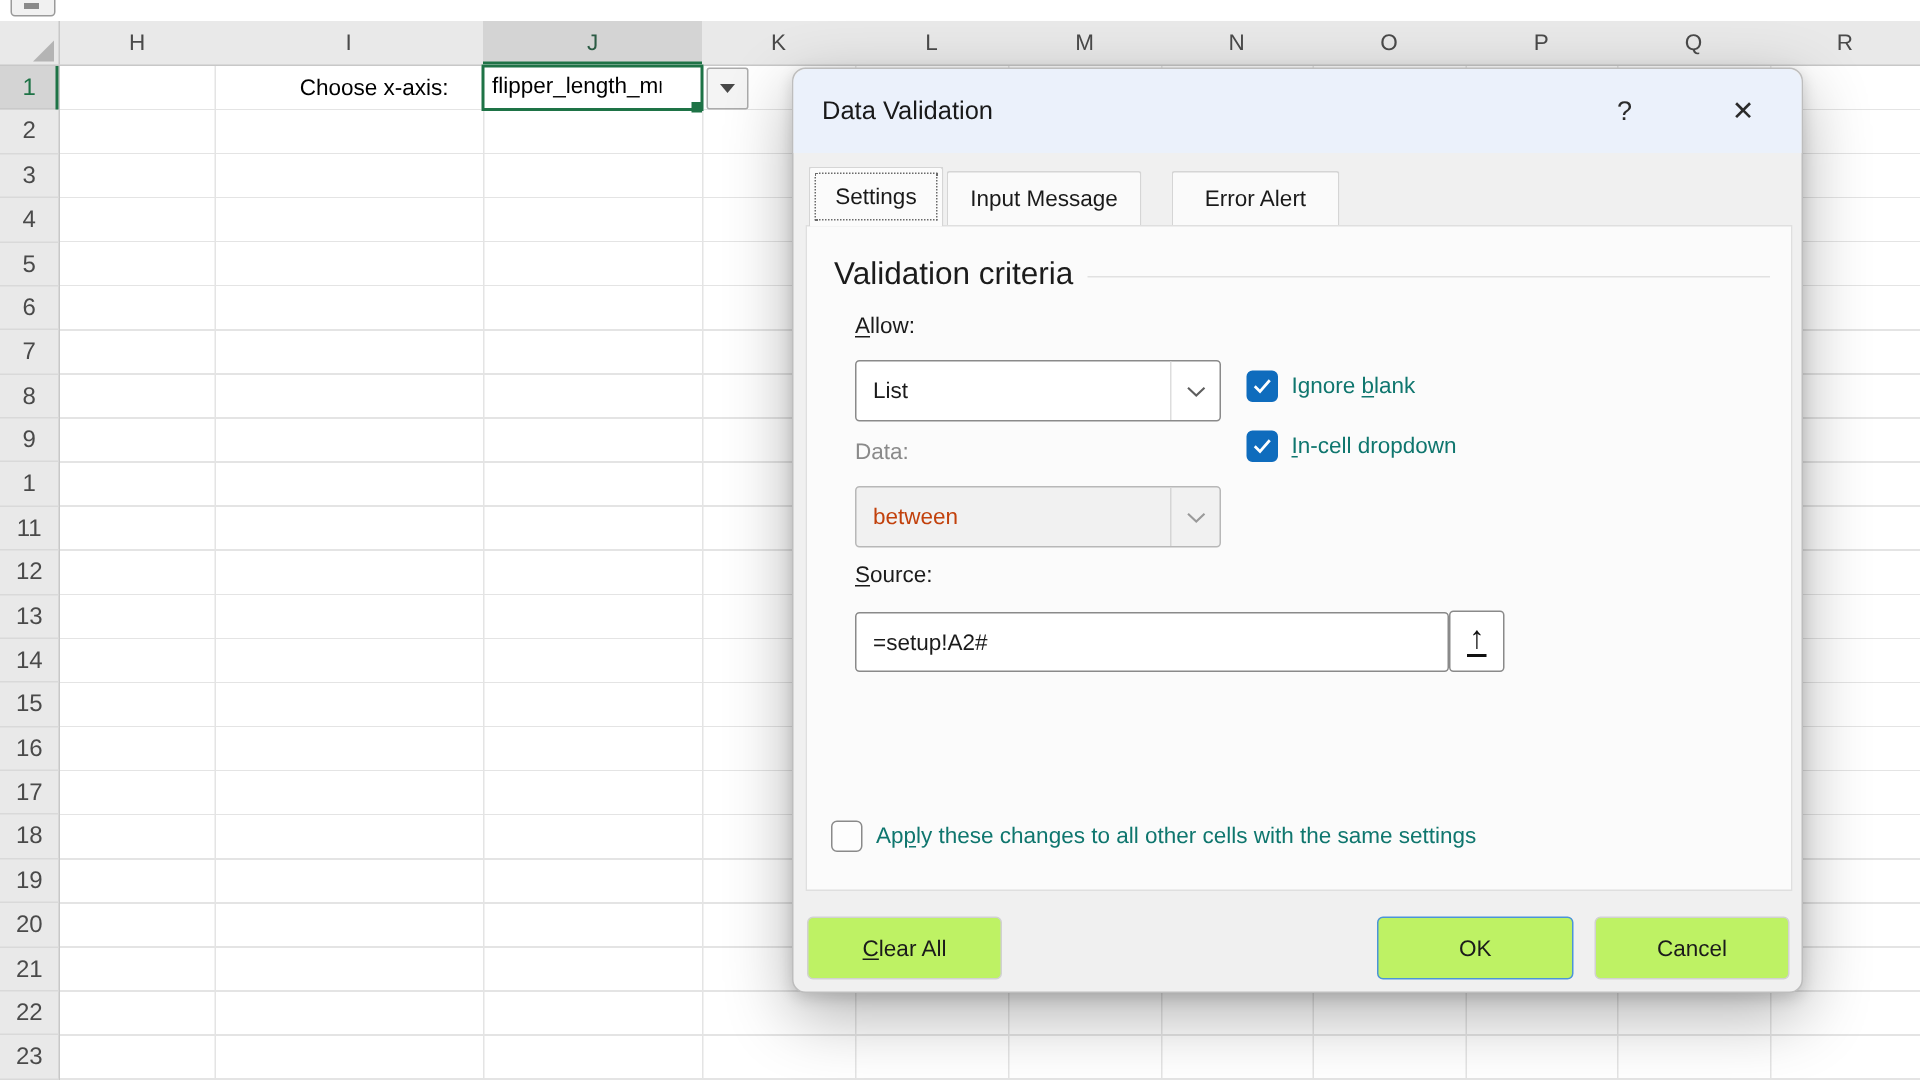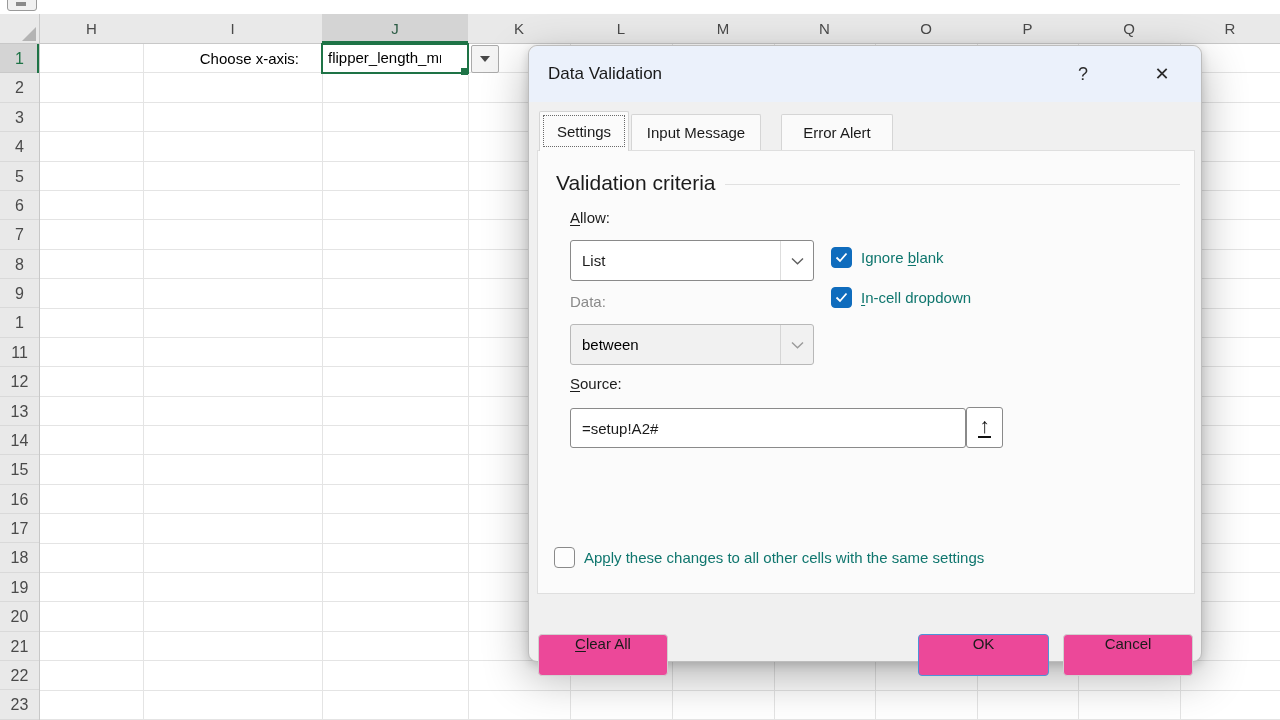--- a/index.html
+++ b/index.html
@@ -67,40 +67,40 @@
   .group-line{flex:1;height:1px;background:#E1E1E1;margin-top:2px;}
   .lbl{position:absolute;font-size:15px;color:#1b1b1b;}
   .lbl.dis{color:#8a8a8a;}
   .u{text-decoration:underline;text-underline-offset:2px;}
   .combo{position:absolute;width:244px;height:41px;background:#fff;border:1px solid #8A8A8A;
     border-radius:3px;box-sizing:border-box;display:flex;align-items:stretch;}
   .combo .val{flex:1;font-size:15px;color:#1b1b1b;display:flex;align-items:center;padding-left:11px;}
   .combo .chev{width:32px;border-left:1px solid #DDDDDD;display:flex;align-items:center;
     justify-content:center;color:#5E5E5E;}
   .combo.disabled{background:#F1F1F1;border-color:#B8B8B8;}
-  .combo.disabled .val{color:#000000;}
+  .combo.disabled .val{color:#c2410c;}
   .combo.disabled .chev{color:#9a9a9a;border-left-color:#D5D5D5;}
   .chkrow{position:absolute;display:flex;align-items:center;gap:9px;}
   .cb{width:21px;height:21px;border:1px solid #8A8A8A;border-radius:4px;background:#FDFDFD;
     box-sizing:border-box;display:flex;align-items:center;justify-content:center;flex:0 0 auto;}
   .cb svg{display:none;}
   .cb.on{background:#0F6CBD;border-color:#0F6CBD;}
   .cb.on svg{display:block;}
   .chkrow .txt{font-size:15px;color:#0f766e;white-space:nowrap;}
   .src-input{position:absolute;left:32px;top:257px;width:396px;height:40px;background:#fff;
     border:1px solid #8A8A8A;border-radius:3px;box-sizing:border-box;font-size:15px;color:#1b1b1b;
     display:flex;align-items:center;padding-left:11px;}
   .refedit{position:absolute;left:428px;top:256px;width:37px;height:41px;background:#fff;
     border:1px solid #8A8A8A;border-radius:3px;box-sizing:border-box;
     display:flex;flex-direction:column;align-items:center;justify-content:center;}
   .refedit .arr{font-size:21px;line-height:18px;font-weight:bold;color:#111;}
   .refedit .bar{width:13px;height:2px;background:#111;margin-top:1px;}
-  .btn{position:absolute;height:42px;background:#ec4899;border:1px solid #D1D1D1;border-radius:4px;
-    box-sizing:border-box;font-size:15px;color:#1b1b1b;display:flex;align-items:flex-start;
-    justify-content:center;margin-top:23px;}
+  .btn{position:absolute;height:42px;background:#bef264;border:1px solid #D1D1D1;border-radius:4px;
+    box-sizing:border-box;font-size:15px;color:#1b1b1b;display:flex;align-items:center;
+    justify-content:center;}
   .btn.ok{border-color:#4C94D8;}
 </style>
 </head>
 <body>
 
 <div class="topstrip">
   <div class="partial-widget">
       <i></i>
     </div>
 </div>

